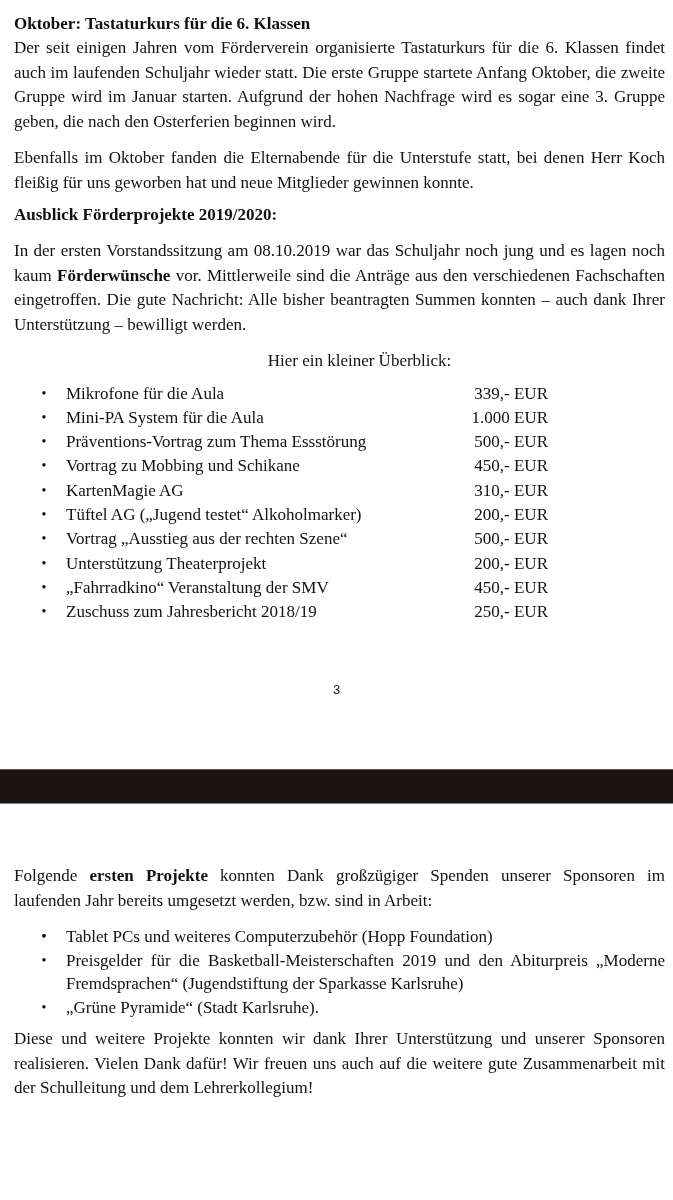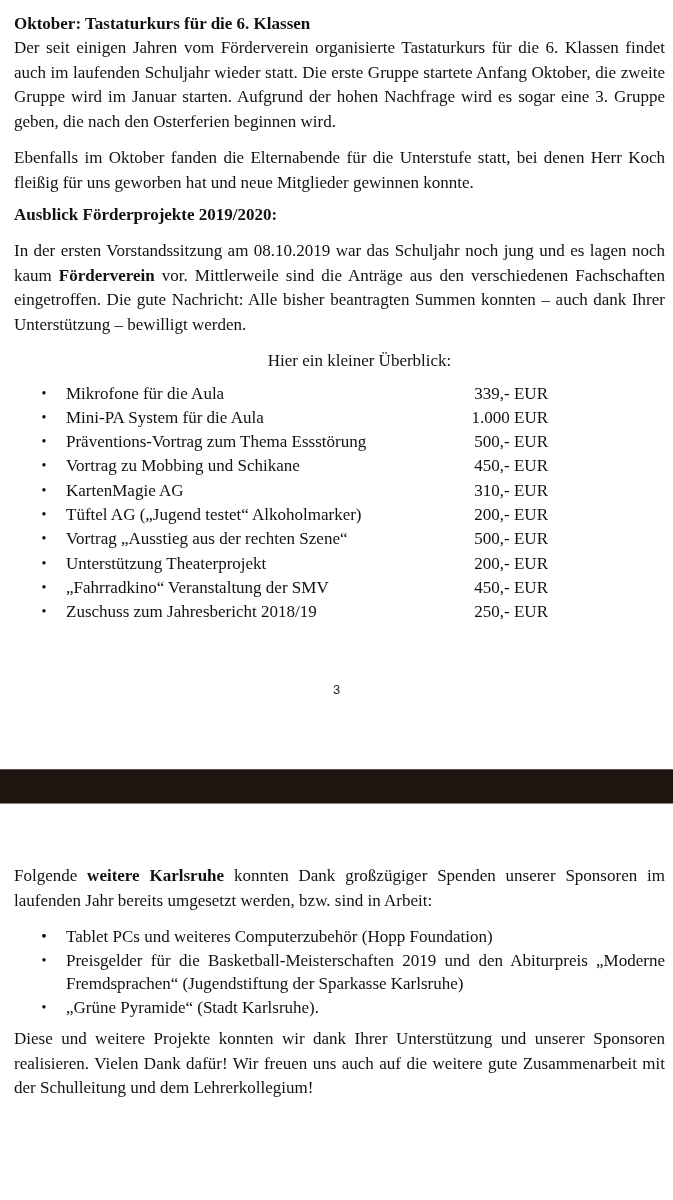--- a/index.html
+++ b/index.html
@@ -106,21 +106,21 @@
 
 <div class="page page-top">
   <div class="content" style="top:12px;">
     <h2 class="heading">Oktober: Tastaturkurs für die 6. Klassen</h2>
     <p>Der seit einigen Jahren vom Förderverein organisierte Tastaturkurs für die 6. Klassen findet auch im laufenden Schuljahr wieder statt. Die erste Gruppe startete Anfang Oktober, die zweite Gruppe wird im Januar starten. Aufgrund der hohen Nachfrage wird es sogar eine 3. Gruppe geben, die nach den Osterferien beginnen wird.</p>
     <div class="gap"></div>
     <p>Ebenfalls im Oktober fanden die Elternabende für die Unterstufe statt, bei denen Herr Koch fleißig für uns geworben hat und neue Mitglieder gewinnen konnte.</p>
     <div class="gap-sm"></div>
     <h2 class="heading">Ausblick Förderprojekte 2019/2020:</h2>
     <div class="gap"></div>
-    <p><span>In der ersten Vorstandssitzung am 08.10.2019 war das Schuljahr noch jung und es lagen noch kaum </span><b>Förderverein</b><span> vor. Mittlerweile sind die Anträge aus den verschiedenen Fachschaften eingetroffen.  Die gute Nachricht: Alle bisher beantragten Summen konnten – auch dank Ihrer Unterstützung – bewilligt werden.</span></p>
+    <p><span>In der ersten Vorstandssitzung am 08.10.2019 war das Schuljahr noch jung und es lagen noch kaum </span><b>Förderwünsche</b><span> vor. Mittlerweile sind die Anträge aus den verschiedenen Fachschaften eingetroffen.  Die gute Nachricht: Alle bisher beantragten Summen konnten – auch dank Ihrer Unterstützung – bewilligt werden.</span></p>
     <div class="gap"></div>
     <p class="left">Hier ein kleiner Überblick:</p>
     <div class="gap-sm"></div>
     <ul class="costs">
       <li>
           <span class="bullet">•</span>
           <span class="item-label">Mikrofone für die Aula</span>
           <span class="item-amount">339,- EUR</span>
         </li>
       <li>
@@ -170,21 +170,21 @@
         </li>
     </ul>
   </div>
   <div class="page-number">3</div>
 </div>
 
 <div class="separator"></div>
 
 <div class="page page-bottom">
   <div class="content" style="top:60px;">
-    <p><span>Folgende </span><b>weitere Karlsruhe</b><span> konnten Dank großzügiger Spenden unserer Sponsoren im laufenden Jahr bereits umgesetzt werden, bzw. sind in Arbeit:</span></p>
+    <p><span>Folgende </span><b>ersten Projekte</b><span> konnten Dank großzügiger Spenden unserer Sponsoren im laufenden Jahr bereits umgesetzt werden, bzw. sind in Arbeit:</span></p>
     <div class="gap"></div>
     <ul class="projects">
       <li><span class="bullet">•</span></li>
       <li><span class="bullet">•</span><span>Tablet PCs und weiteres Computerzubehör (Hopp Foundation)</span></li>
       <li><span class="bullet">•</span><span>Preisgelder für die Basketball-Meisterschaften 2019 und den Abiturpreis „Moderne Fremdsprachen“ (Jugendstiftung der Sparkasse Karlsruhe)</span></li>
       <li><span class="bullet">•</span><span>„Grüne Pyramide“ (Stadt Karlsruhe).</span></li>
     </ul>
     <div class="gap-sm"></div>
     <p>Diese und weitere Projekte konnten wir dank Ihrer Unterstützung und unserer Sponsoren realisieren. Vielen Dank dafür! Wir freuen uns auch auf die weitere gute Zusammenarbeit mit der Schulleitung und dem Lehrerkollegium!</p>
   </div>

